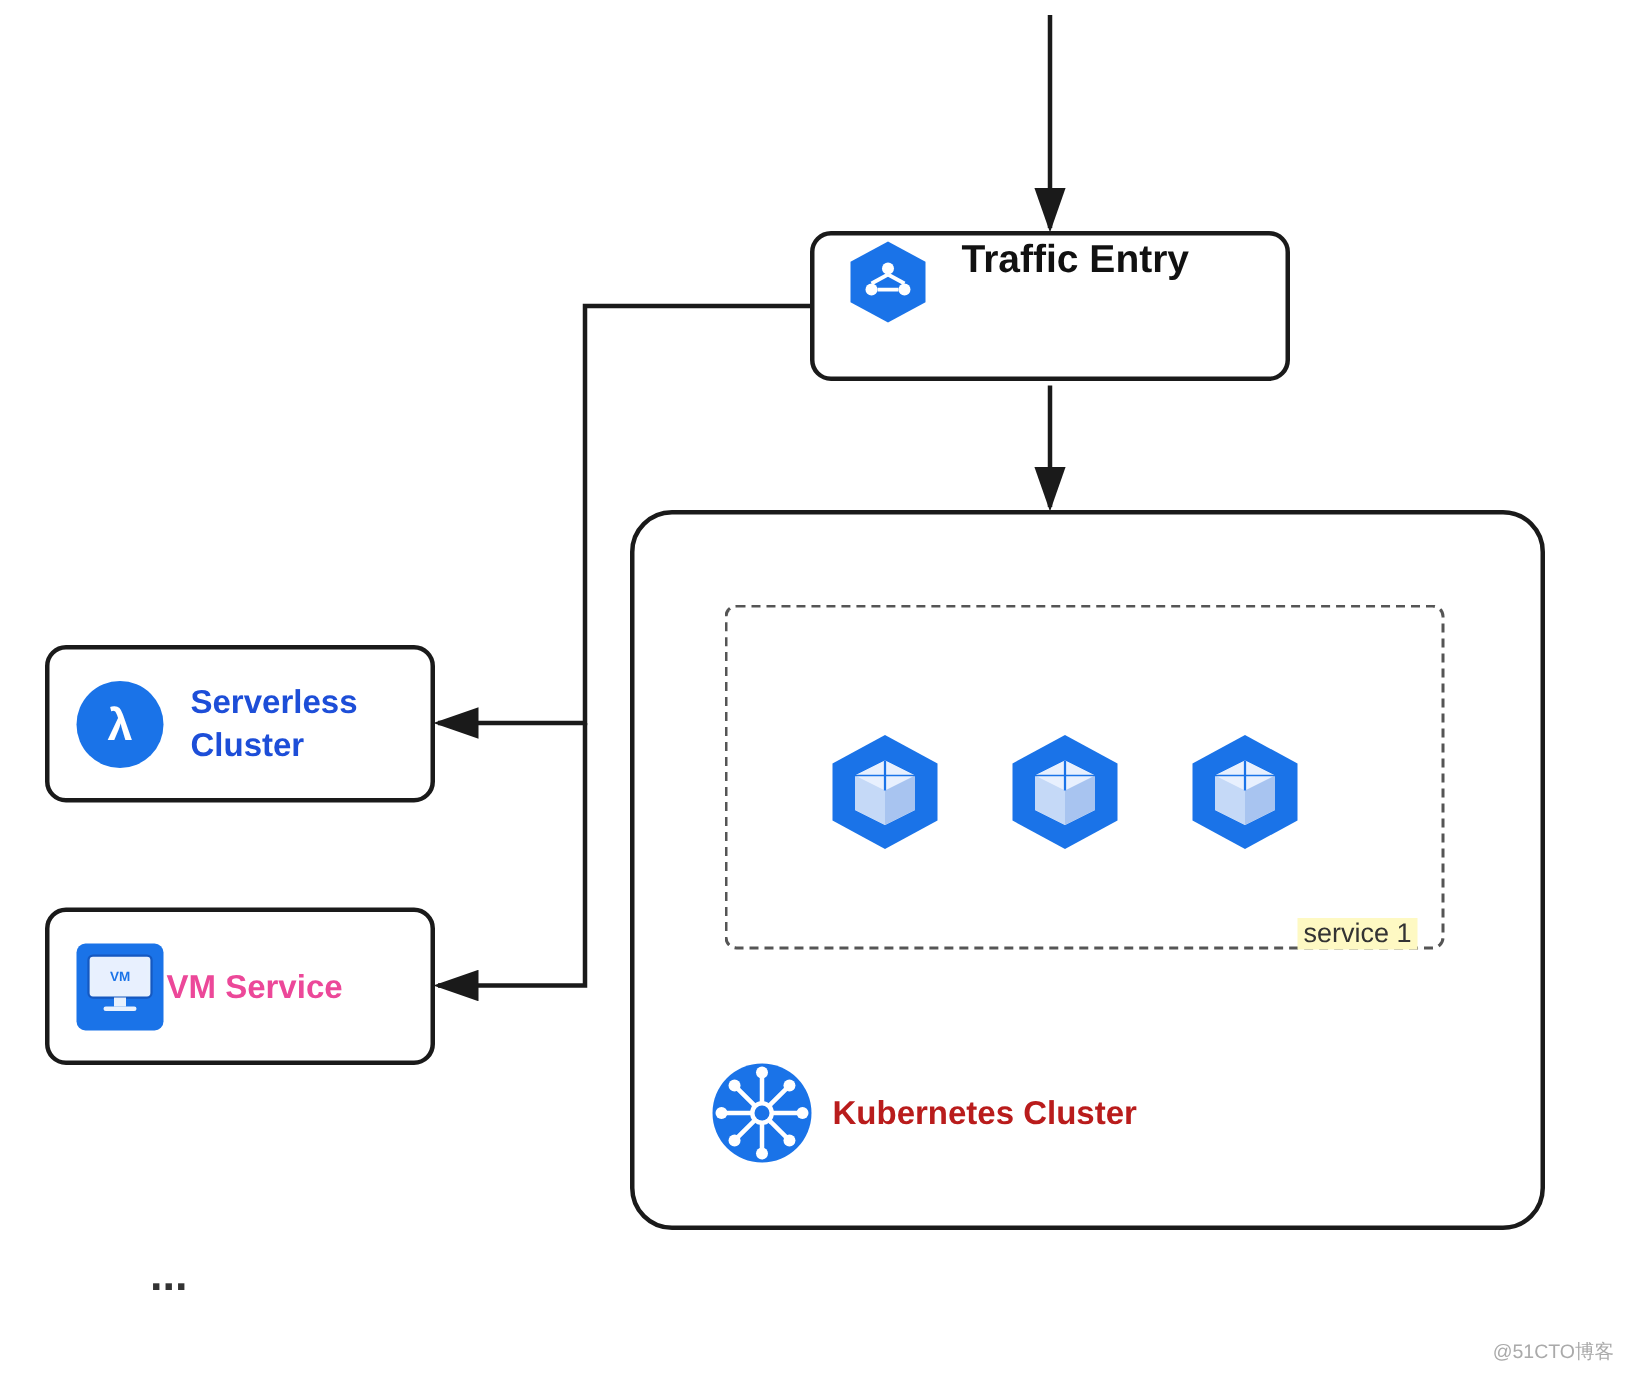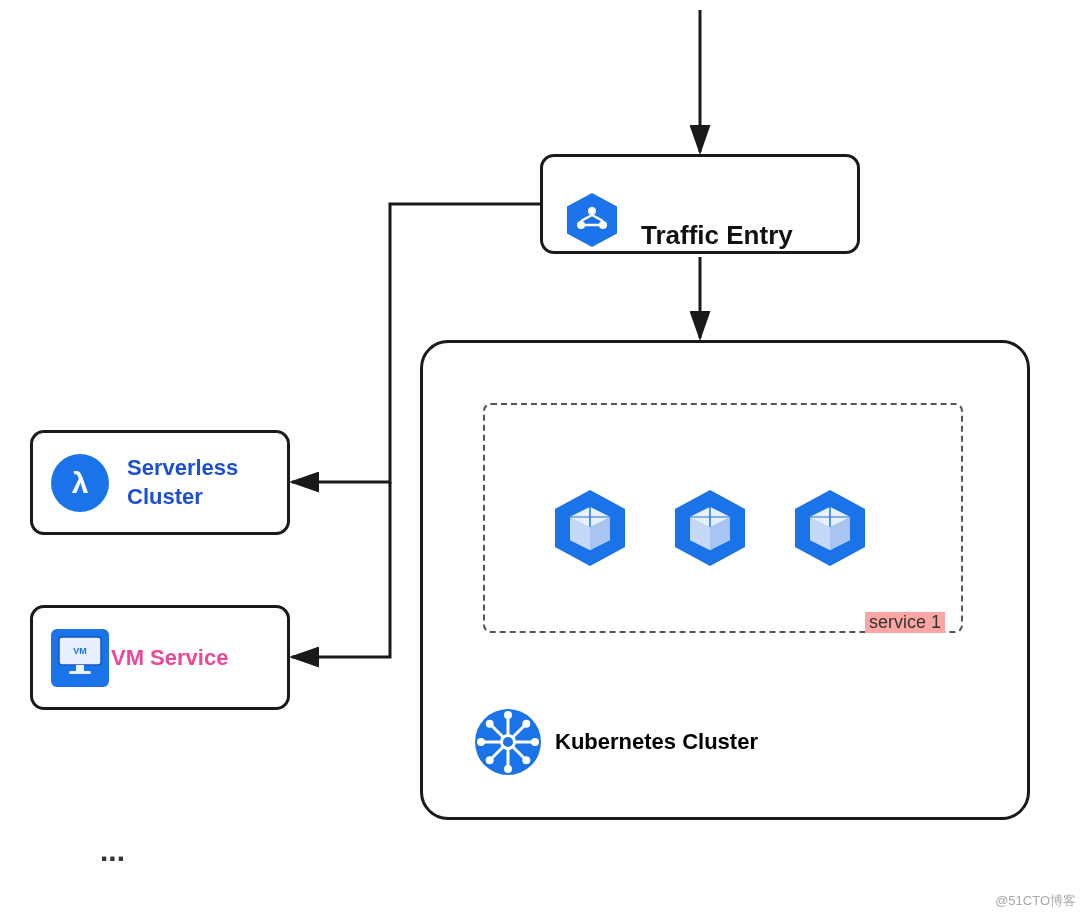--- a/index.html
+++ b/index.html
@@ -22,21 +22,21 @@
     
     .traffic-entry-box {
       position: absolute;
       top: 154px;
       left: 540px;
       width: 320px;
       height: 100px;
       border: 3px solid #1a1a1a;
       border-radius: 14px;
       display: flex;
-      align-items: flex-end;
+      align-items: flex-start;
       padding: 0 18px;
       gap: 18px;
       background: #fff;
     }
 
     .traffic-entry-label {
       font-size: 26px;
       font-weight: 600;
       color: #111;
     }
@@ -108,21 +108,21 @@
       border-radius: 8px;
       background: transparent;
     }
 
     .service1-label {
       position: absolute;
       bottom: -2px;
       right: 16px;
       font-size: 18px;
       color: #333;
-      background: #fca5a5;
+      background: #fef9c3;
       padding: 0 4px;
     }
 
     
     .k8s-label {
       position: absolute;
       bottom: 36px;
       right: 30px;
       font-size: 22px;
       font-weight: 600;
@@ -327,21 +327,21 @@
 
         <circle cx="35" cy="8" r="4" fill="white"></circle>
         <circle cx="35" cy="62" r="4" fill="white"></circle>
         <circle cx="8" cy="35" r="4" fill="white"></circle>
         <circle cx="62" cy="35" r="4" fill="white"></circle>
         <circle cx="16.7" cy="16.7" r="4" fill="white"></circle>
         <circle cx="53.3" cy="53.3" r="4" fill="white"></circle>
         <circle cx="53.3" cy="16.7" r="4" fill="white"></circle>
         <circle cx="16.7" cy="53.3" r="4" fill="white"></circle>
       </svg>
-      <span class="k8s-label" style="position:static; font-size:22px; font-weight:600; color:#000000;">Kubernetes Cluster</span>
+      <span class="k8s-label" style="position:static; font-size:22px; font-weight:600; color:#b91c1c;">Kubernetes Cluster</span>
     </div>
 
   </div>
 
   <div class="ellipsis-label">...</div>
 
   <div class="watermark">@51CTO博客</div>
 
 </div>
 

